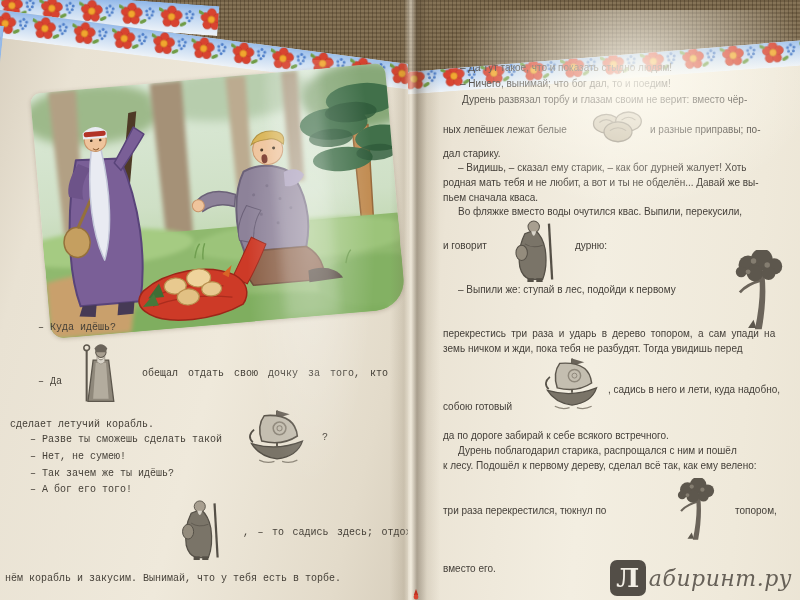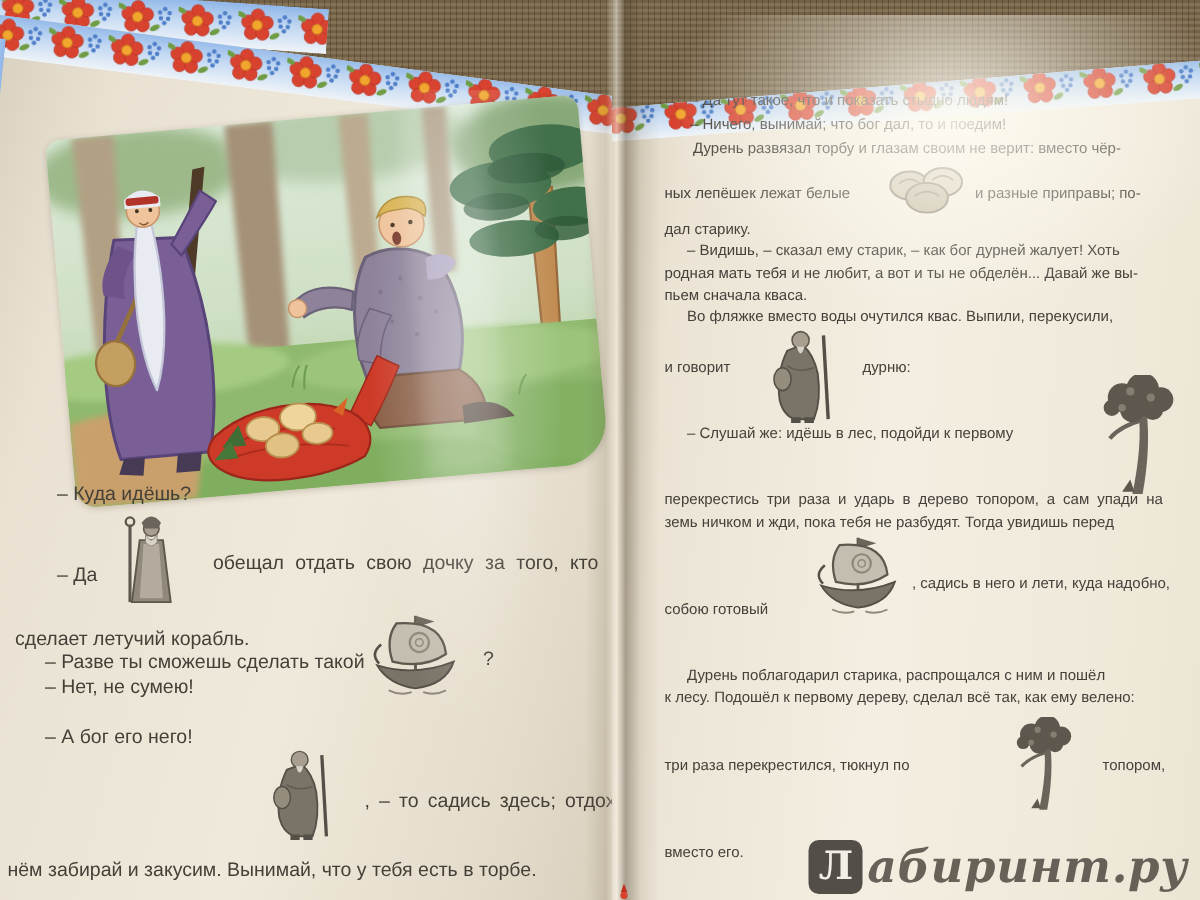--- a/index.html
+++ b/index.html
@@ -11,21 +11,21 @@
     position:relative;}
   .page{position:absolute;top:0;height:600px;}
   .page-left{left:0;width:408px;
     background:linear-gradient(105deg,#d8cfbe 0%,#e9e2d3 16%,#efe9db 55%,#e3dbca 86%,#d8cfbd 100%);
     clip-path:polygon(0 10px,100% 64px,100% 100%,0 100%);}
   .page-right{left:408px;width:424px;
     background:linear-gradient(95deg,#d7cebc 0%,#ebe4d5 12%,#f3eee1 45%,#efe9da 78%,#eae3d3 100%);
     clip-path:polygon(0 72px,100% 38px,100% 100%,0 100%);}
   .band{position:absolute;display:block;}
   .line{position:absolute;white-space:nowrap;line-height:1.15;}
-  .page-left .line{font-size:13px;color:#443f37;}
+  .page-left .line{font-size:10px;color:#443f37;font-family:Liberation Mono, monospace;}
   .page-right .line{font-size:10px;color:#45403a;}
   .washed{color:#a59b8a;}
   .semiwashed{color:#7d7466;}
   .ws1{word-spacing:2.5px;}
   .ws2{word-spacing:4px;}
   .mini{position:absolute;}
   .illus{position:absolute;left:40px;top:78px;width:356px;height:246px;
     transform:rotate(-5deg);border-radius:10px 10px 30px 14px;overflow:hidden;
     box-shadow:0 1px 4px rgba(80,60,40,.25);}
   .illus svg{display:block;width:100%;height:100%;}
@@ -33,22 +33,22 @@
     background:linear-gradient(90deg, rgba(110,95,70,0) 0%, rgba(115,100,75,.18) 28%,
       rgba(248,243,230,.55) 42%, rgba(82,68,48,.42) 54%, rgba(120,104,78,.14) 74%, rgba(110,95,70,0) 100%);}
   .glare-left{position:absolute;left:246px;top:60px;width:130px;height:430px;z-index:4;pointer-events:none;
     background:radial-gradient(ellipse at 50% 40%, rgba(255,255,255,.34), rgba(255,255,255,0) 70%);}
   .glare-right{position:absolute;left:430px;top:10px;width:370px;height:210px;z-index:4;pointer-events:none;
     background:radial-gradient(ellipse at 55% 32%, rgba(255,252,242,.85), rgba(255,252,242,0) 64%);}
   .watermark{position:absolute;right:8px;bottom:4px;z-index:8;display:flex;align-items:center;gap:3px;}
   .wm-box{width:36px;height:36px;border-radius:7px;background:rgba(60,56,50,.88);
     display:flex;align-items:center;justify-content:center;
     color:#f3efe6;font-family:"DejaVu Serif",serif;font-weight:bold;font-size:26px;line-height:1;}
-  .wm-text{font-family:"DejaVu Serif",serif;font-style:italic;font-weight:bold;
-    font-size:30px;color:rgba(72,66,58,.82);letter-spacing:.5px;}
+  .wm-text{font-family:"DejaVu Serif",serif;font-style:italic;font-weight:normal;
+    font-size:22px;color:rgba(72,66,58,.82);letter-spacing:.5px;}
   .redmark{position:absolute;left:410px;top:589px;z-index:6;}
 </style>
 </head>
 <body>
 
 <svg width="0" height="0" style="position:absolute" aria-hidden="true">
   <defs>
     <linearGradient id="bandbg" x1="0" y1="0" x2="0" y2="1">
       <stop offset="0" stop-color="#8fb6e8"></stop>
       <stop offset="0.45" stop-color="#c2d8f2"></stop>
@@ -267,28 +267,29 @@
 
   <span class="line" style="left:30px;top:434px">– Разве ты сможешь сделать такой</span>
 
   <span class="line" style="left:10px;top:419px">сделает летучий корабль.</span>
   <svg class="mini" viewBox="0 0 48 44" style="left:246px;top:408px;width:62px;height:56px">
       <use href="#g-ship"></use>
     </svg>
   <span class="line" style="left:322px;top:432px">?</span>
 
   <span class="line" style="left:30px;top:451px">– Нет, не сумею!</span>
-  <span class="line" style="left:30px;top:484px">– А бог его него!</span>
+  <span class="line" style="left:30px;top:468px">– Так зачем же ты идёшь?</span>
+  <span class="line" style="left:30px;top:484px">– А бог его того!</span>
 
   <svg class="mini" viewBox="0 0 36 52" style="left:178px;top:496px;width:46px;height:64px">
       <use href="#g-oldman"></use>
     </svg>
   <span class="line ws1" style="left:243px;top:527px">,  –  то  садись  здесь;  отдох-</span>
 
-  <span class="line" style="left:5px;top:573px">нём забирай и закусим. Вынимай, что у тебя есть в торбе.</span>
+  <span class="line" style="left:5px;top:573px">нём корабль и закусим. Вынимай, что у тебя есть в торбе.</span>
 </div>
 
 <div class="page page-right">
   <svg class="band" style="left:-8px;top:66px;width:446px;height:29px;transform:rotate(-4.2deg);transform-origin:0 0">
     <rect width="100%" height="100%" fill="url(#bandbg)"></rect>
     <rect width="100%" height="100%" fill="url(#fb)"></rect>
   </svg>
 
   <span class="line washed" style="left:52px;top:62px">– Да тут такое, что и показать стыдно людям!</span>
   <span class="line washed" style="left:52px;top:78px">– Ничего, вынимай; что бог дал, то и поедим!</span>
@@ -305,34 +306,35 @@
   <span class="line" style="left:35px;top:177px">родная мать тебя и не любит, а вот и ты не обделён... Давай же вы-</span>
   <span class="line" style="left:35px;top:192px">пьем сначала кваса.</span>
   <span class="line" style="left:50px;top:206px">Во фляжке вместо воды очутился квас. Выпили, перекусили,</span>
 
   <span class="line" style="left:35px;top:240px">и говорит</span>
   <svg class="mini" viewBox="0 0 36 52" style="left:103px;top:216px;width:48px;height:66px">
       <use href="#g-oldman"></use>
     </svg>
   <span class="line" style="left:167px;top:240px">дурню:</span>
 
-  <span class="line" style="left:50px;top:284px">– Слушай же: идёшь в лес, подойди к первому</span>
+  <span class="line" style="left:50px;top:284px">– Выпили же: ступай в лес, подойди к первому</span>
   <svg class="mini" viewBox="0 0 44 60" style="left:318px;top:250px;width:66px;height:82px">
       <use href="#g-tree"></use>
     </svg>
 
   <span class="line ws1" style="left:35px;top:328px">перекрестись три раза и ударь в дерево топором, а сам упади на</span>
   <span class="line" style="left:35px;top:343px">земь ничком и жди, пока тебя не разбудят. Тогда увидишь перед</span>
 
   <span class="line" style="left:35px;top:401px">собою готовый</span>
   <svg class="mini" viewBox="0 0 48 44" style="left:133px;top:356px;width:62px;height:54px">
       <use href="#g-ship"></use>
     </svg>
   <span class="line" style="left:200px;top:384px">, садись в него и лети, куда надобно,</span>
 
+  <span class="line" style="left:35px;top:430px">да по дороге забирай к себе всякого встречного.</span>
   <span class="line" style="left:50px;top:445px">Дурень поблагодарил старика, распрощался с ним и пошёл</span>
   <span class="line" style="left:35px;top:460px">к лесу. Подошёл к первому дереву, сделал всё так, как ему велено:</span>
 
   <span class="line" style="left:35px;top:505px">три  раза  перекрестился,  тюкнул  по</span>
   <svg class="mini" viewBox="0 0 44 60" style="left:258px;top:478px;width:60px;height:64px">
       <use href="#g-tree"></use>
     </svg>
   <span class="line" style="left:327px;top:505px">топором,</span>
 
   <span class="line" style="left:35px;top:563px">вместо его.</span>

